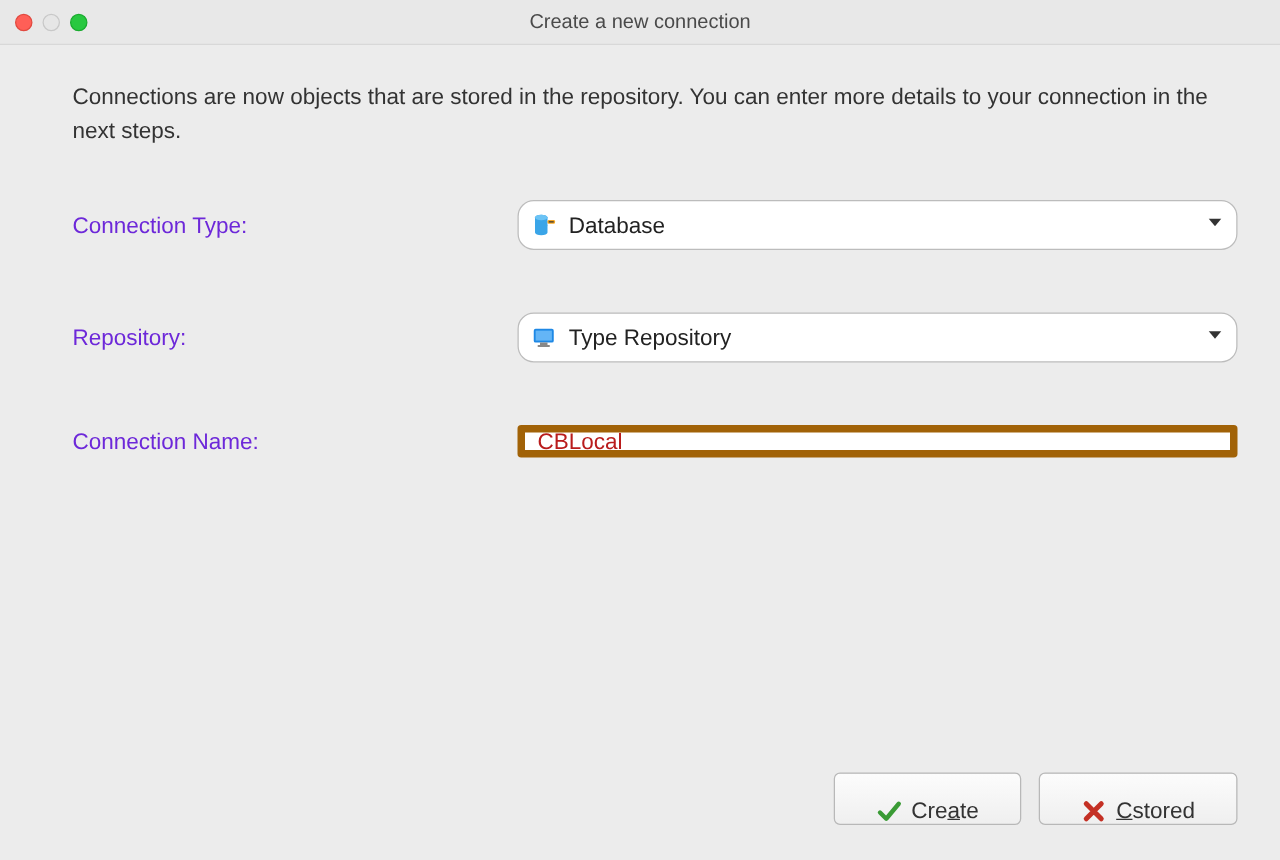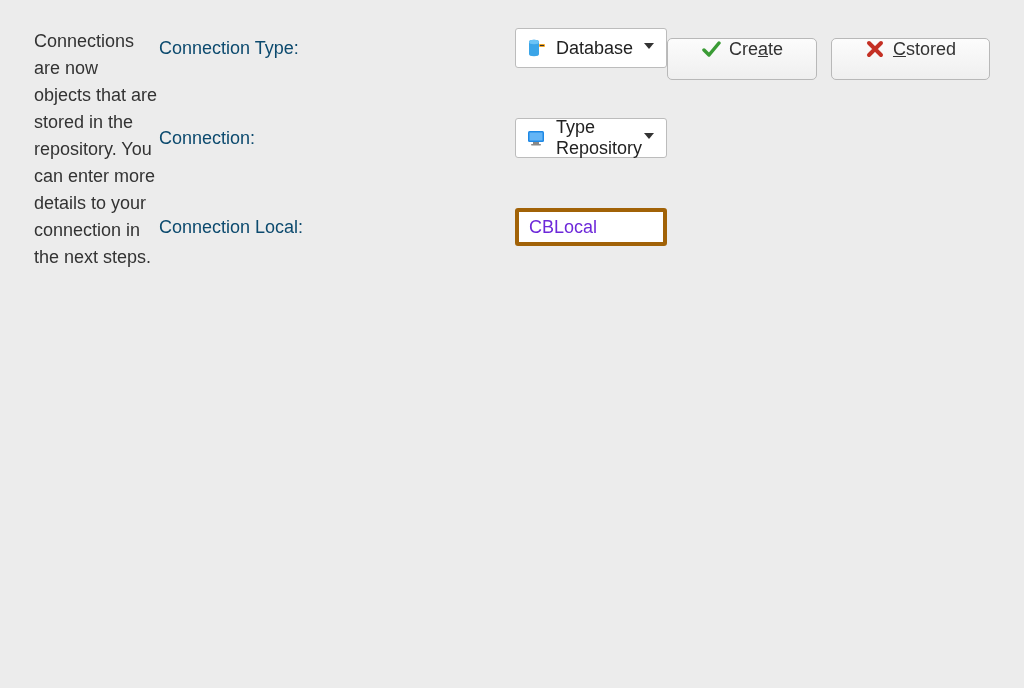--- a/index.html
+++ b/index.html
@@ -56,52 +56,53 @@
       position: absolute;
       left: 50%;
       transform: translateX(-50%);
       font-size: 16px;
       color: #4a4a4a;
     }
     .content {
       flex: 1;
       padding: 28px 34px 18px 34px;
       display: flex;
-      flex-direction: row;
+      flex-direction: column;
+      margin-left: 24px;
     }
     .description {
       font-size: 18px;
       color: #333333;
       line-height: 1.5;
       margin-bottom: 42px;
     }
     .form {
       display: flex;
       flex-direction: column;
       gap: 50px;
     }
     .form-row {
       display: flex;
       align-items: center;
     }
     .form-label {
       width: 356px;
       font-size: 18px;
-      color: #0c4a6e;
+      color: #6d28d9;
       flex-shrink: 0;
     }
     .form-control {
       flex: 1;
     }
     .select-box {
       width: 100%;
       height: 40px;
       background: #ffffff;
       border: 1px solid #bcbcbc;
-      border-radius: 3px;
+      border-radius: 13px;
       display: flex;
       align-items: center;
       padding: 0 10px;
       position: relative;
       cursor: default;
     }
     .select-icon {
       width: 20px;
       height: 20px;
       margin-right: 10px;
@@ -110,47 +111,47 @@
     .select-text {
       font-size: 18px;
       color: #222222;
       flex: 1;
     }
     .chevron {
       margin-left: auto;
     }
     .text-input {
       width: 100%;
-      height: 38px;
+      height: 26px;
       background: #ffffff;
-      border: 4px solid #a16207;
+      border: 6px solid #a16207;
       border-radius: 3px;
       padding: 0 10px;
       font-size: 18px;
-      color: #6d28d9;
+      color: #b91c1c;
       outline: none;
       font-family: inherit;
     }
     .spacer {
       flex: 1;
     }
     .button-bar {
       display: flex;
       justify-content: flex-end;
       gap: 14px;
       padding: 10px 0 10px 0;
     }
     .btn {
       height: 42px;
       min-width: 140px;
       background: linear-gradient(#fcfcfc, #efefef);
       border: 1px solid #b8b8b8;
       border-radius: 5px;
       display: flex;
-      align-items: flex-start;
+      align-items: flex-end;
       justify-content: center;
       gap: 8px;
       font-size: 18px;
       color: #333333;
       cursor: default;
       padding: 0 33px;
     }
     .btn-icon {
       width: 20px;
       height: 20px;
@@ -164,20 +165,28 @@
       width: 100%;
     }
     @keyframes blink {
       50% { opacity: 0; }
     }
   </style>
 </head>
 <body>
 
 <div class="window">
+  <div class="titlebar">
+    <div class="traffic-lights">
+      <div class="traffic-light tl-close"></div>
+      <div class="traffic-light tl-minimize"></div>
+      <div class="traffic-light tl-maximize"></div>
+    </div>
+    <div class="title-text">Create a new connection</div>
+  </div>
 
   <div class="content">
     <div class="description">Connections are now objects that are stored in the repository. You can enter more details to your connection in the next steps.</div>
 
     <div class="form">
 
       <div class="form-row">
         <div class="form-label">Connection Type:</div>
         <div class="form-control">
           <div class="select-box">
@@ -195,21 +204,21 @@
             <span class="chevron">
               <svg width="14" height="14" viewBox="0 0 14 14">
                   <path d="M2 4 L7 10 L12 4 Z" fill="#333333"></path>
                 </svg>
             </span>
           </div>
         </div>
       </div>
 
       <div class="form-row">
-        <div class="form-label">Connection:</div>
+        <div class="form-label">Repository:</div>
         <div class="form-control">
           <div class="select-box">
             <span class="select-icon">
               <svg viewBox="0 0 20 20">
                 <rect x="2" y="3" width="16" height="11" rx="1.5" fill="#1e88e5"></rect>
                 <rect x="3.5" y="4.5" width="13" height="8" fill="#64b5f6"></rect>
                 <rect x="7" y="14" width="6" height="2" fill="#888"></rect>
                 <rect x="5" y="16" width="10" height="1.5" rx="0.75" fill="#888"></rect>
               </svg>
             </span>
@@ -217,21 +226,21 @@
             <span class="chevron">
               <svg width="14" height="14" viewBox="0 0 14 14">
                   <path d="M2 4 L7 10 L12 4 Z" fill="#333333"></path>
                 </svg>
             </span>
           </div>
         </div>
       </div>
 
       <div class="form-row">
-        <div class="form-label">Connection Local:</div>
+        <div class="form-label">Connection Name:</div>
         <div class="form-control">
           <div class="input-wrapper">
             <input type="text" class="text-input" value="CBLocal" style="">
           </div>
         </div>
       </div>
 
     </div>
 
     <div class="spacer"></div>

